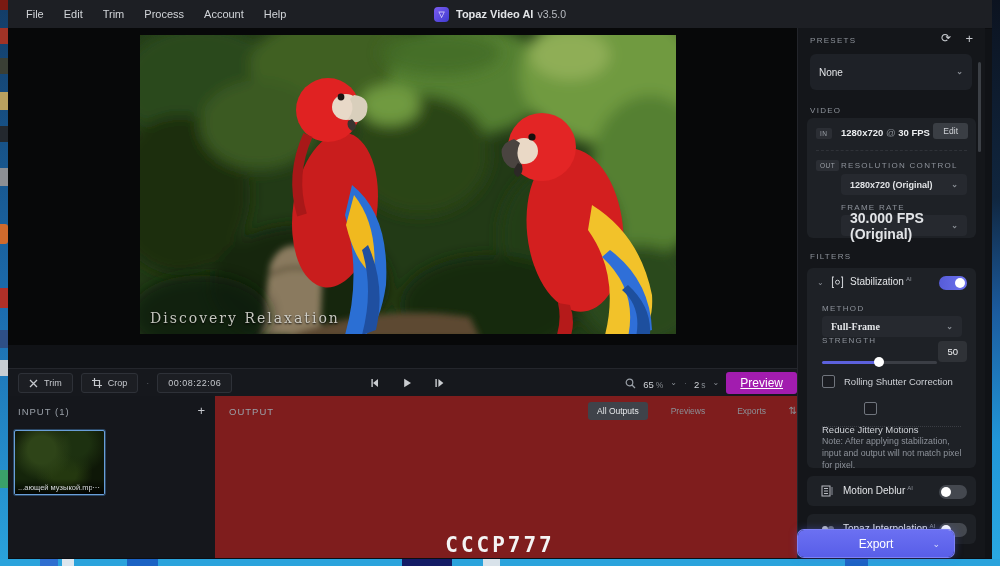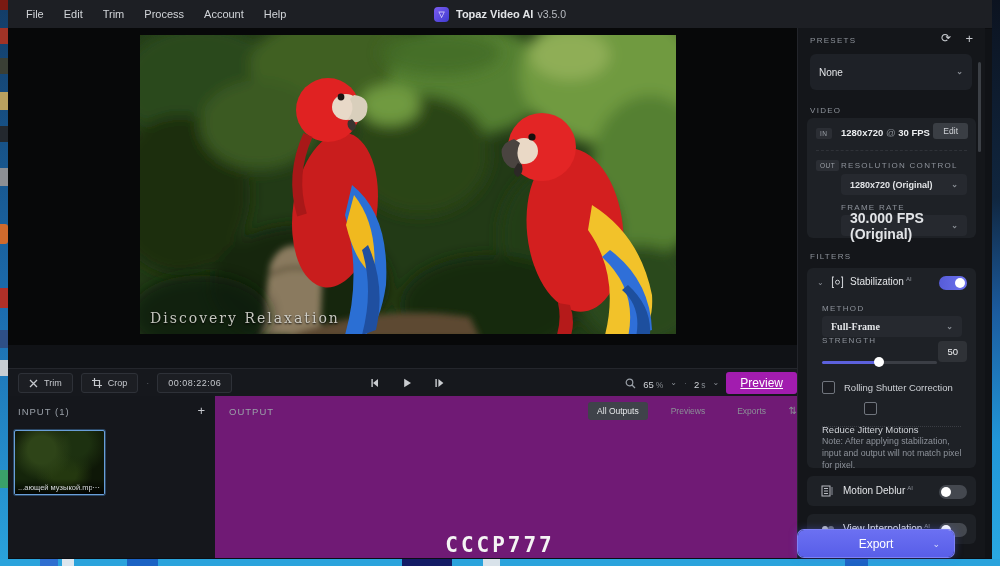--- a/index.html
+++ b/index.html
@@ -69,21 +69,21 @@
   #thumb{left:6px;top:34px;width:89px;height:63px;position:absolute;border:1px solid #6a9fd8;
     border-radius:2px;box-shadow:0 0 0 1px #2a4663;background:
     radial-gradient(circle at 30% 30%,#2e4418 0 18%,transparent 40%),
     radial-gradient(circle at 70% 20%,#1d3110 0 15%,transparent 38%),
     radial-gradient(circle at 55% 65%,#24380f 0 20%,transparent 45%),
     radial-gradient(circle at 20% 80%,#15250b 0 25%,transparent 50%),#0e1707;}
   #thumb-caption{position:absolute;left:0;bottom:0;width:100%;height:15px;
     background:linear-gradient(transparent,rgba(0,0,0,.85));display:flex;align-items:flex-end;}
   #thumb-name{font-size:7.5px;color:#d7dade;padding:0 2px 2px 3px;white-space:nowrap;overflow:hidden;flex:1;}
   #thumb-more{font-size:8px;color:#cfd2d6;padding:0 4px 2px 0;}
-  #output-panel{left:207px;top:396px;width:590px;height:162px;background:#701a75;}
+  #output-panel{left:207px;top:396px;width:590px;height:162px;background:#7f1d1d;}
   #output-header{left:14px;top:10px;position:absolute;}
   #output-tabs{position:absolute;right:30px;top:6px;display:flex;align-items:center;gap:14px;}
   .tab{font-size:8.5px;color:#8b9097;padding:4px 9px;border-radius:3px;}
   .tab.active{background:#3f434a;color:#e6e8ea;}
   #output-sort{position:absolute;right:8px;top:9px;color:#8b9097;font-size:10px;}
   
   #sidebar{left:797px;top:28px;width:187px;height:530px;background:#14161a;border-left:1px solid #23252b;}
   .side-label{position:absolute;font-size:8px;letter-spacing:1.3px;color:#8e939b;}
   .card{position:absolute;left:9px;width:169px;background:#1e2126;border-radius:6px;}
   .dd{position:absolute;background:#26292f;border-radius:4px;display:flex;align-items:center;
@@ -345,21 +345,21 @@
         <span style="font-size:10px;font-family:Liberation Serif, serif;">Full-Frame</span>
         <span class="chev">⌄</span>
       </div>
 
       <span class="side-label" style="left:15px;top:68px;">STRENGTH</span>
       <div style="position:absolute;left:15px;top:93px;width:115px;height:3px;border-radius:2px;background:linear-gradient(to right,#5c61dd 0 50%,#3b3e45 50% 100%);">
         <span style="position:absolute;left:52px;top:-4px;width:10px;height:10px;border-radius:50%;background:#fff;"></span>
       </div>
       <span style="position:absolute;right:9px;top:73px;background:#2f3237;border-radius:4px;padding:5px 9px;font-size:9.5px;color:#f0f1f3;">50</span>
 
-      <div class="checkrow" style="top:113px;">
+      <div class="checkrow" style="top:107px;">
         <span class="checkbox"></span>
         <span class="checklabel">Rolling Shutter Correction</span>
       </div>
       <div class="checkrow" style="top:134px;flex-direction:column;">
         <span class="checkbox"></span>
         <span class="checklabel">Reduce Jittery Motions</span>
       </div>
       <div class="dotted-div" style="left:15px;top:158px;width:139px;"></div>
       <div id="note-text">Note: After applying stabilization, input and output will not match pixel for pixel.</div>
     </div>
@@ -374,21 +374,21 @@
       <span class="toggle off" style="right:9px;top:9px;">
           <span class="knob"></span>
         </span>
     </div>
 
     <div class="card" style="top:486px;height:30px;">
       <svg style="position:absolute;left:14px;top:10px;" width="14" height="10" viewBox="0 0 14 10">
         <circle cx="4" cy="5" r="3" fill="#b9bcc2"></circle>
           <circle cx="10" cy="5" r="3" fill="#6e737b"></circle>
       </svg>
-      <span class="filter-title" style="position:absolute;left:36px;top:9px;"><span>View Interpolation</span><span class="ai-sup">AI</span></span>
+      <span class="filter-title" style="position:absolute;left:36px;top:9px;"><span>Topaz Interpolation</span><span class="ai-sup">AI</span></span>
       <span class="toggle off" style="right:9px;top:9px;">
           <span class="knob"></span>
         </span>
     </div>
   </div>
 
   <div id="scrollthumb"></div>
 
   <div id="export-btn">
     <span>Export</span>

